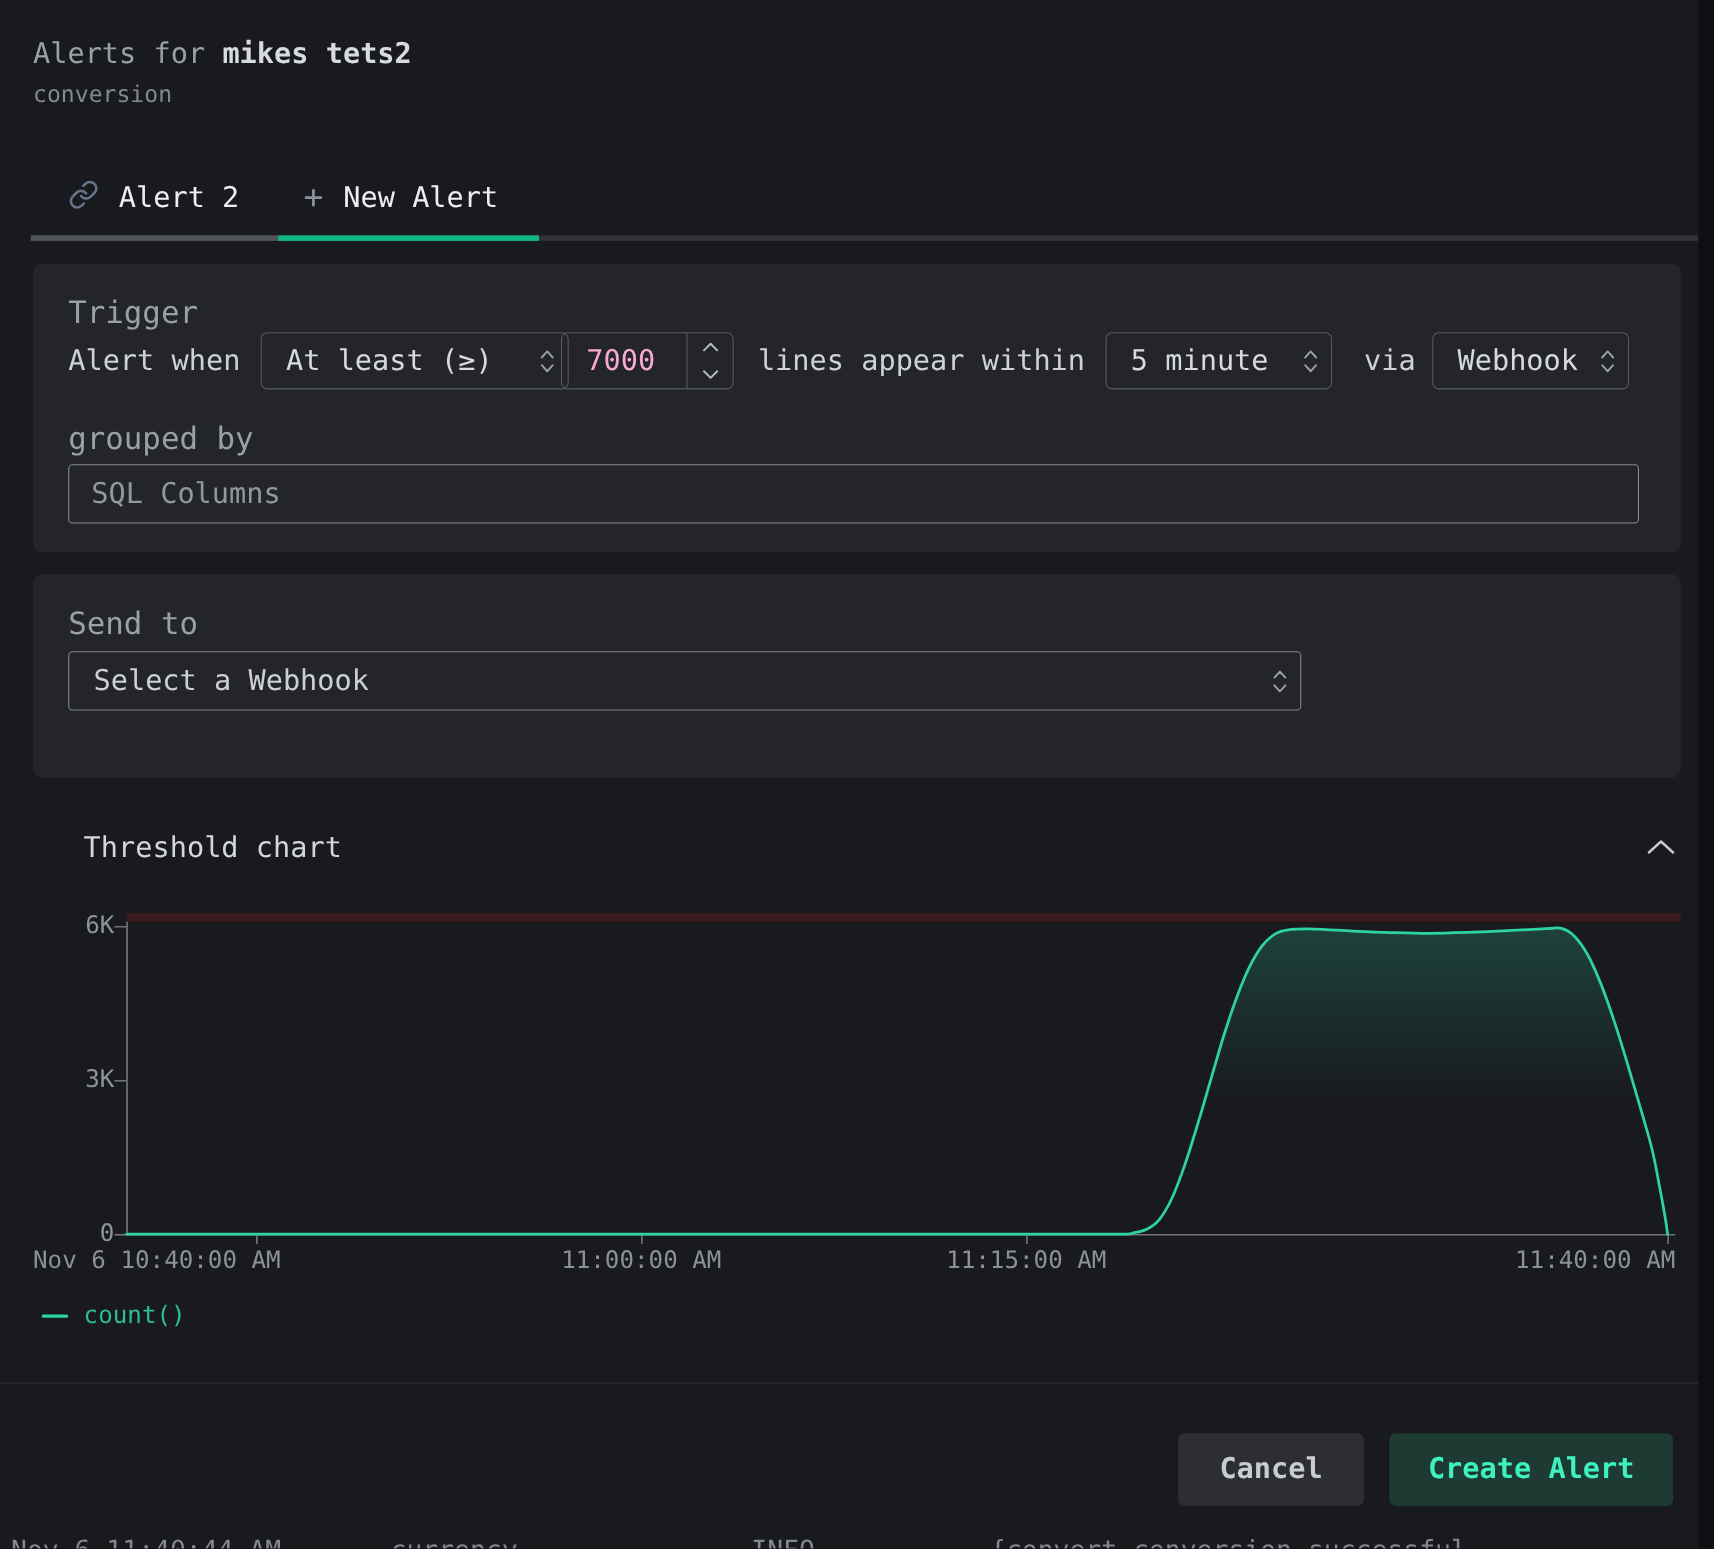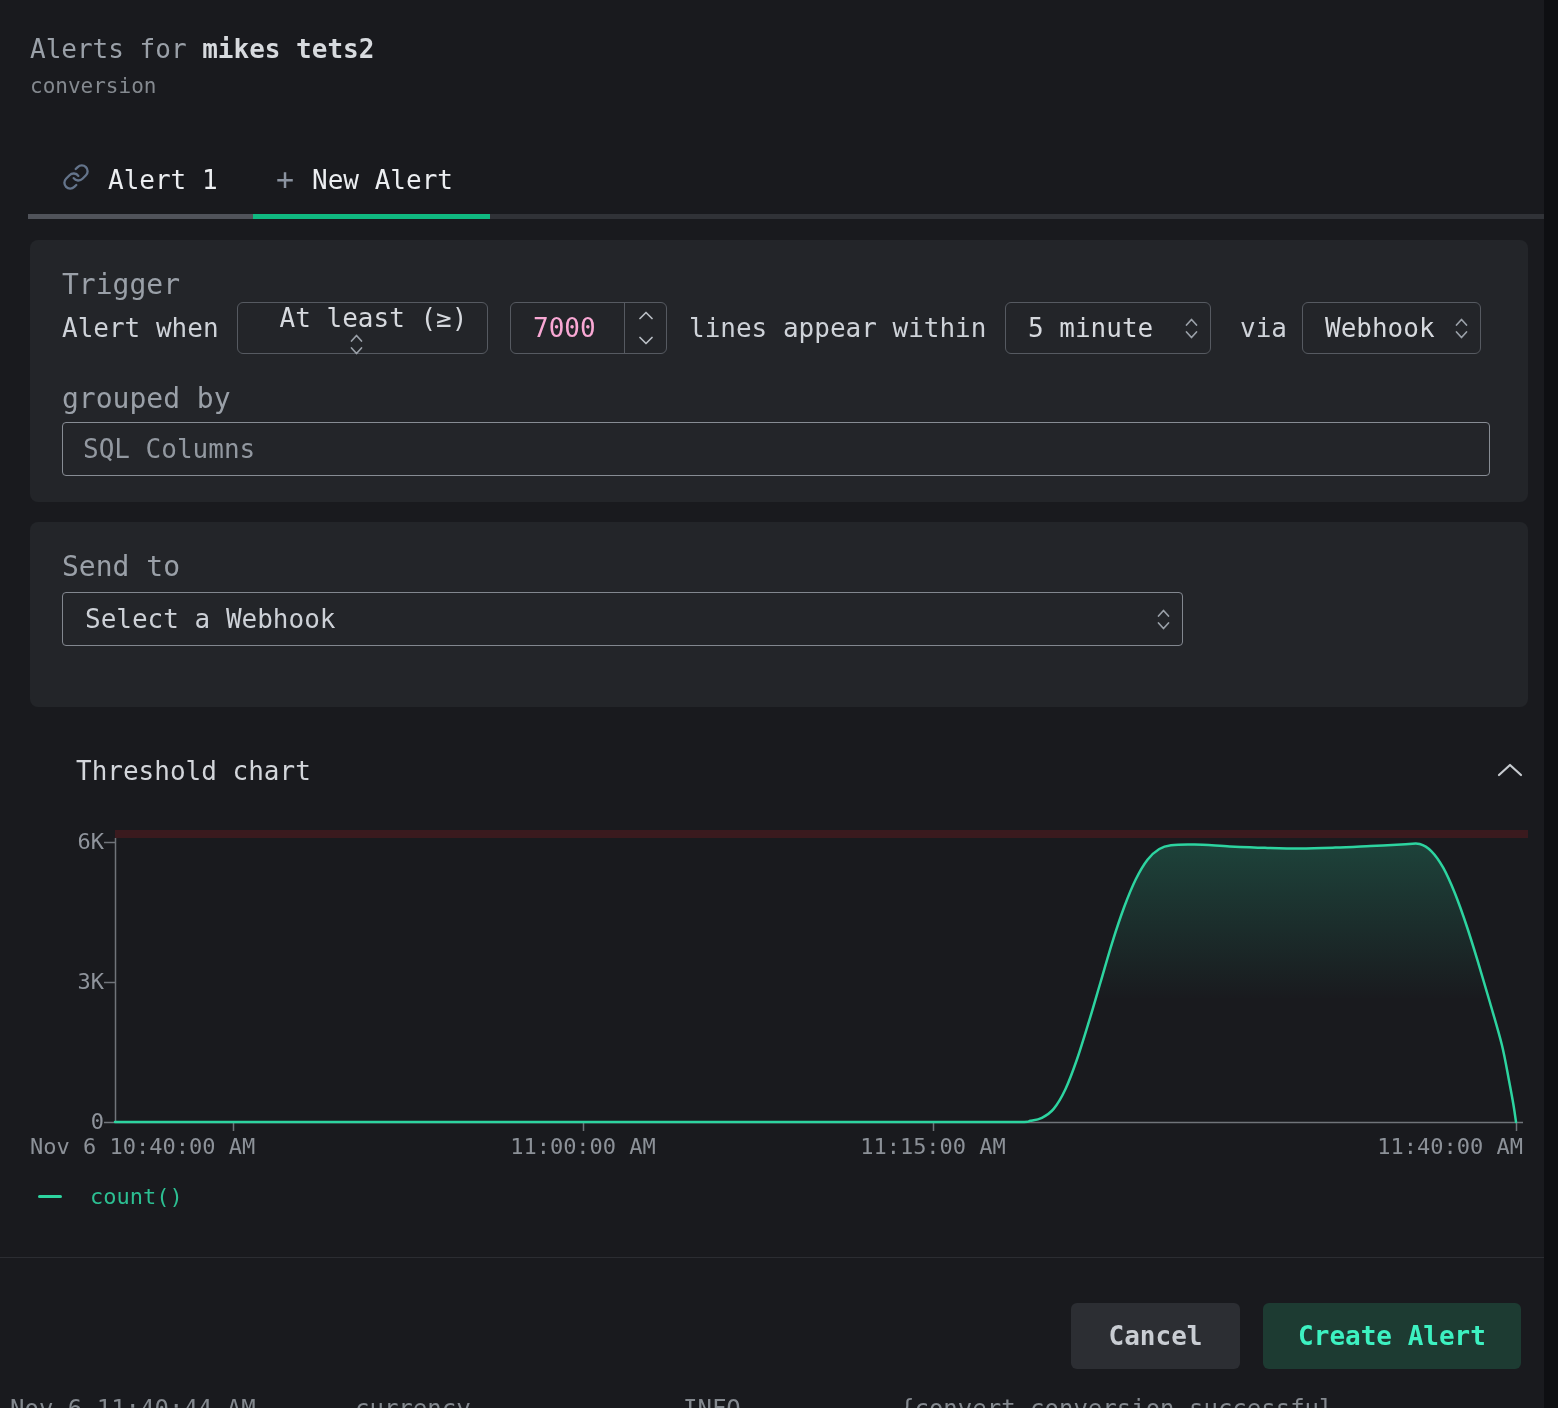--- a/index.html
+++ b/index.html
@@ -55,21 +55,21 @@
   .add-webhook { position:absolute; top:70px; left:1215px; height:54px; line-height:54px;
                  font-size:24px; font-weight:bold; color:#d6dade; cursor:pointer; }
 
   
   .threshold-title { position:absolute; left:52px; top:756px; font-size:26px; color:#d3d6db;margin-left:24px; }
   .collapse-chev { position:absolute; left:1496px; top:762px; cursor:pointer; }
 
   .chart-wrap { position:absolute; left:0; top:820px; width:1558px; height:330px; }
   .ylabel { position:absolute; width:70px; text-align:right; font-size:22px; color:#8f949c; line-height:26px; }
   .xlabel { position:absolute; top:1134px; font-size:22px; color:#8c9198; line-height:26px; white-space:nowrap; }
-  .legend { position:absolute; left:38px; top:1184px; display:flex; align-items:center; gap:28px; }
+  .legend { position:absolute; left:38px; top:1184px; display:flex; align-items:center; gap:14px; }
   .legend-dash { width:24px; height:3px; border-radius:2px; background:#2dd4a0; }
   .legend-label { font-size:22px; color:#2cbf92; }
 
   .divider { position:absolute; left:0; top:1257px; width:1558px; height:1px; background:#2b2d32; }
 
   .btn { position:absolute; top:1303px; height:66px; border-radius:6px; border:none; cursor:pointer;
          font-family:inherit; font-size:26px; font-weight:bold; }
   .btn-cancel { left:1071px; width:169px; background:#2c2e33; color:#c9cdd3; }
   .btn-create { left:1263px; width:258px; background:#1d3b32; color:#3df1c1; }
 
@@ -86,37 +86,37 @@
   <div class="page-subtitle">conversion</div>
 
   <div class="tabbar">
     <div class="tab tab-alert1">
       <span>
         <svg width="28" height="28" viewBox="0 0 24 24" fill="none" stroke="#64748b" stroke-width="2" stroke-linecap="round" stroke-linejoin="round">
           <path d="M10 13a5 5 0 0 0 7.54.54l3-3a5 5 0 0 0-7.07-7.07l-1.72 1.71"></path>
           <path d="M14 11a5 5 0 0 0-7.54-.54l-3 3a5 5 0 0 0 7.07 7.07l1.71-1.71"></path>
         </svg>
       </span>
-      <span>Alert 1</span>
+      <span>Alert 2</span>
     </div>
     <div class="tab tab-new">
       <span class="plus-glyph">+</span>
       <span>New Alert</span>
     </div>
     <div class="tab-track"></div>
     <div class="tab-underline-gray"></div>
     <div class="tab-underline-green"></div>
   </div>
 
   <div class="card card-trigger">
     <div class="field-label" style="left:32px; top:28px;">Trigger</div>
 
     <div class="row-text" style="left:32px; top:62px;">Alert when</div>
 
-    <div class="select" style="left:207px; top:62px; width:251px;flex-direction:column;">
+    <div class="select" style="left:207px; top:62px; width:280px;">
       <span class="val">At least (≥)</span>
       <span class="chev">
         <svg width="13" height="23" viewBox="0 0 13 23" fill="none" stroke="#9aa0a8" stroke-width="1.7" stroke-linecap="round" stroke-linejoin="round">
           <polyline points="1.5,8 6.5,2.5 11.5,8"></polyline>
             <polyline points="1.5,15 6.5,20.5 11.5,15"></polyline>
         </svg>
       </span>
     </div>
 
     <div class="num-input" style="top:62px;">

